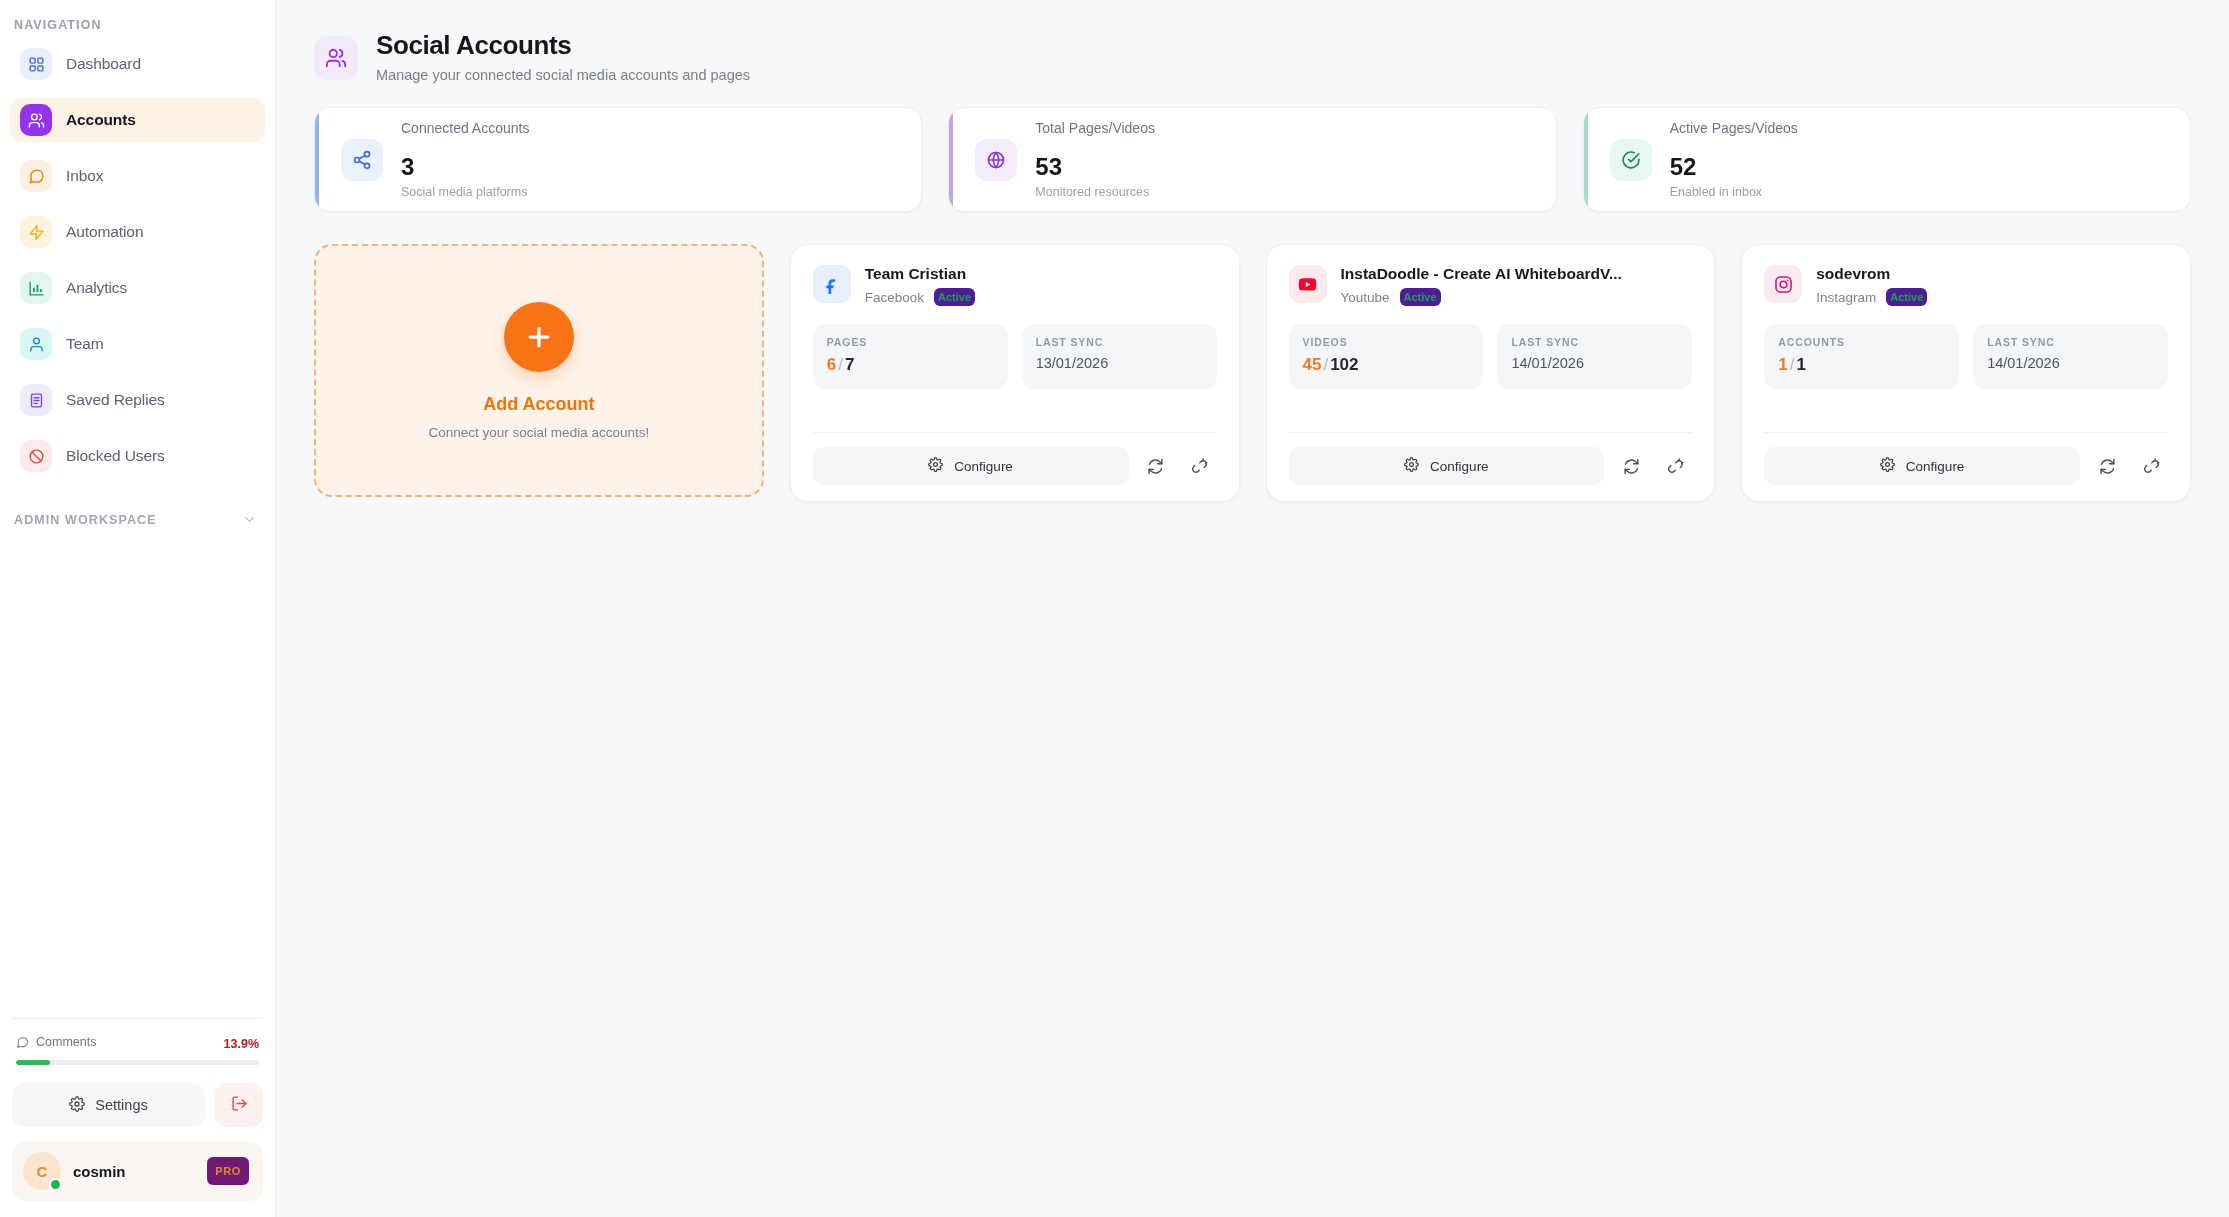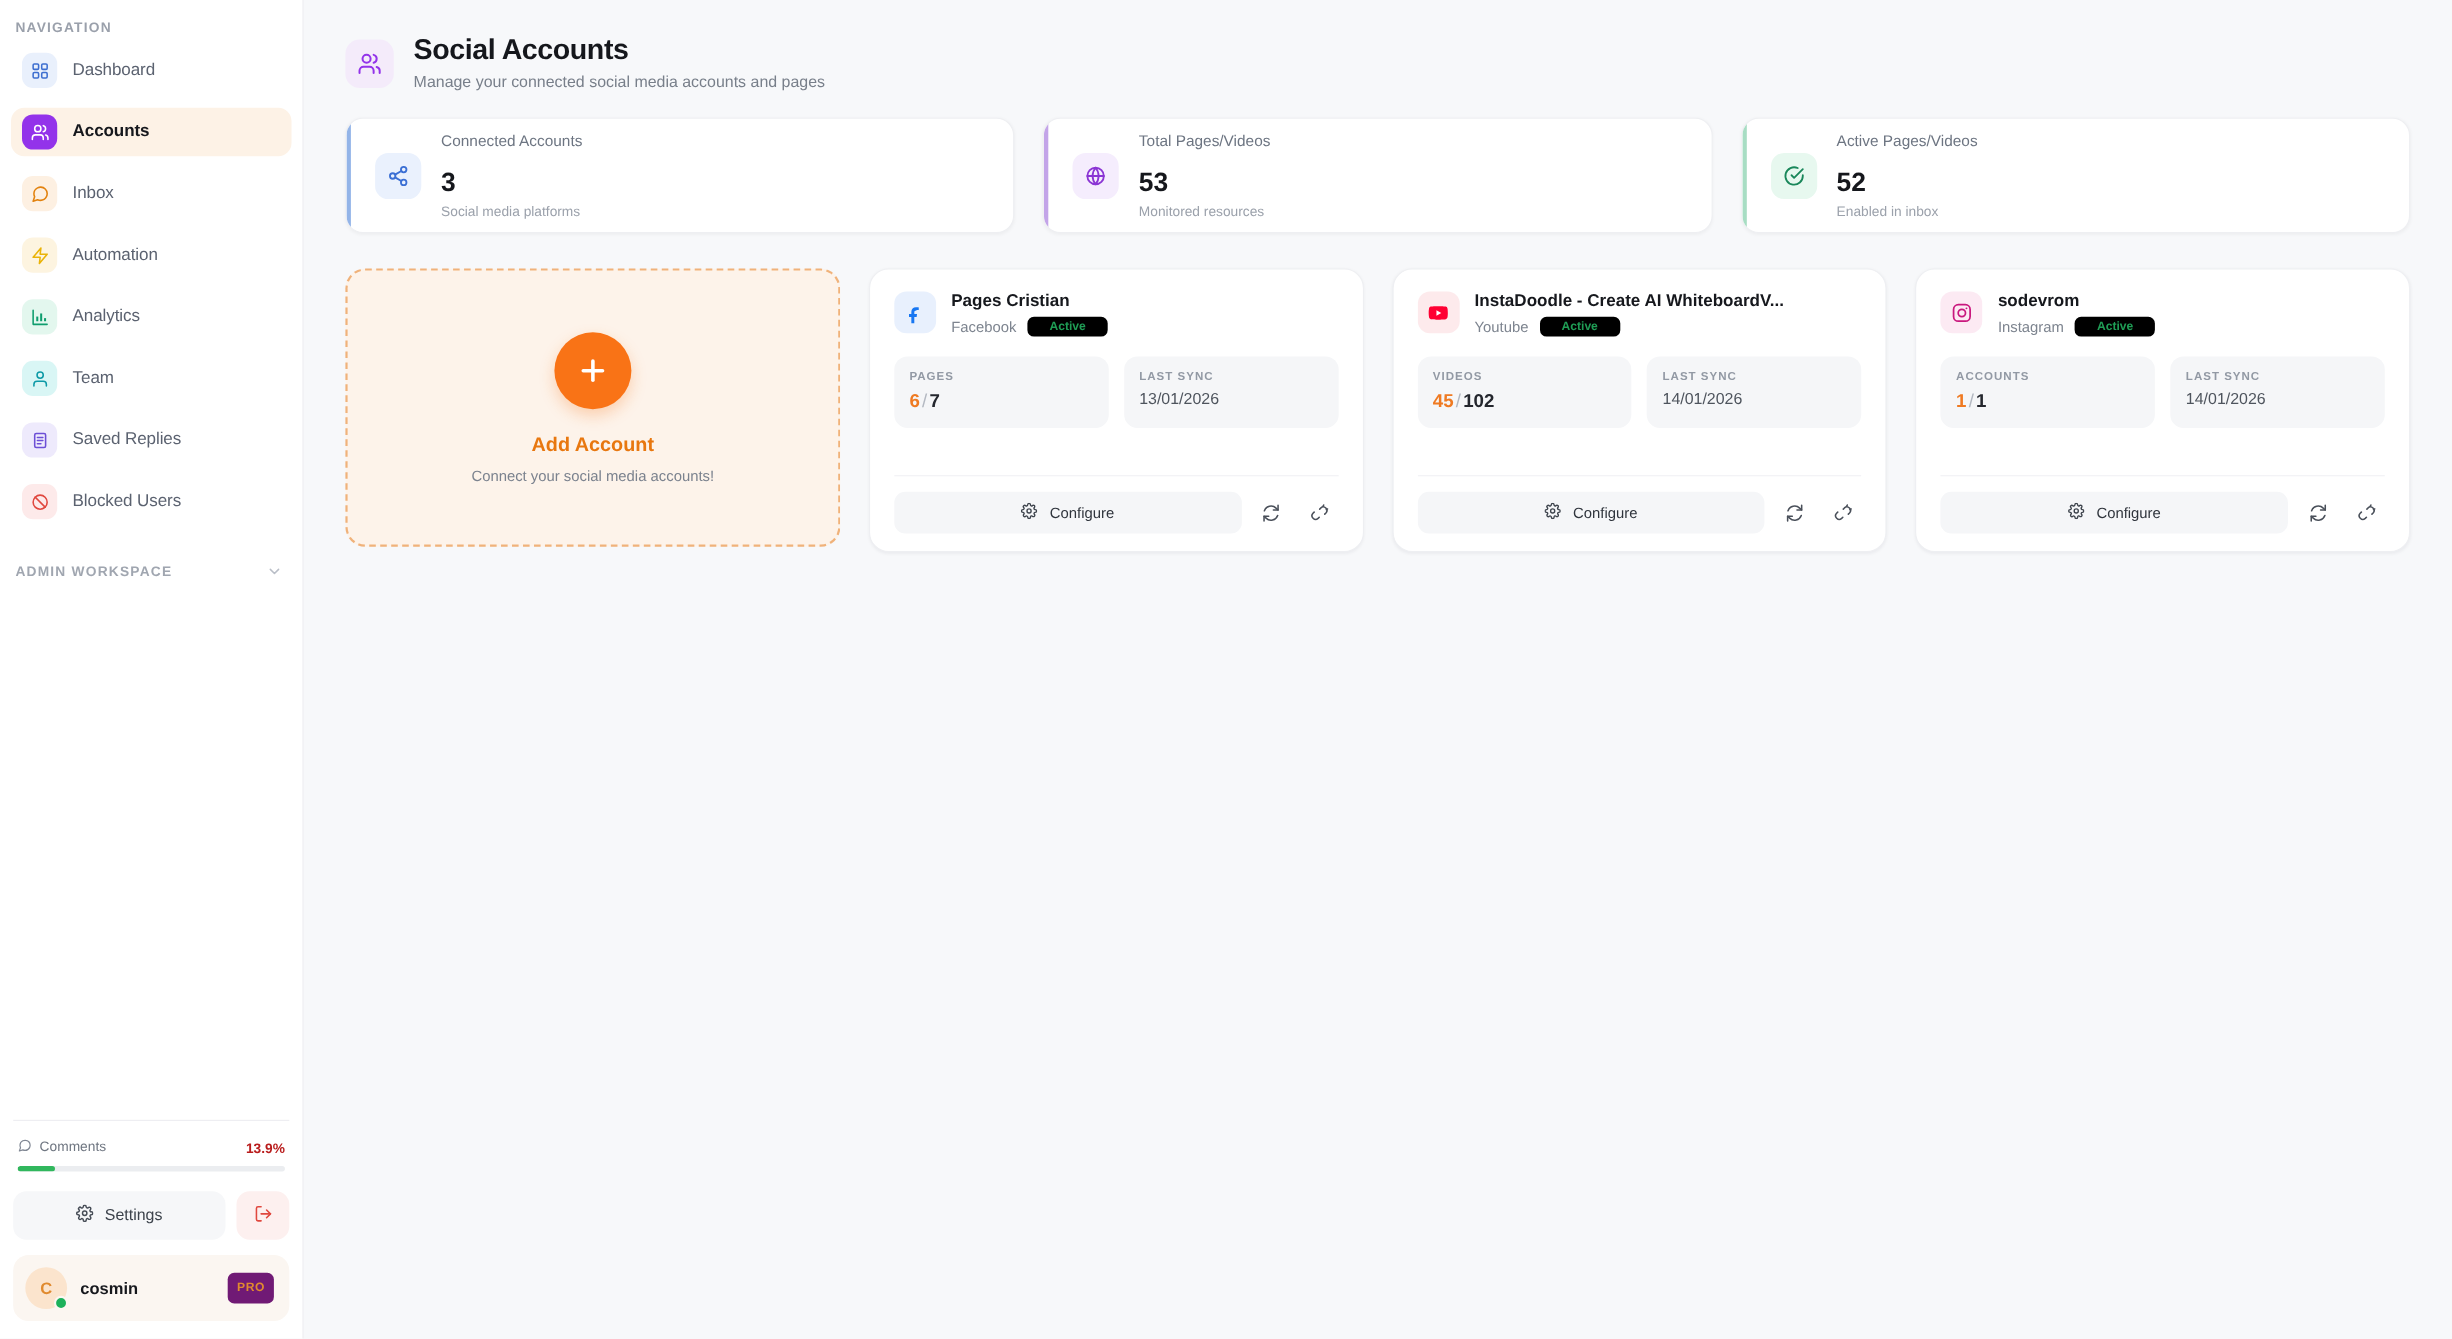--- a/index.html
+++ b/index.html
@@ -177,21 +177,21 @@
   }
   .acc-avatar svg { width: 19px; height: 19px; }
   .acc-name {
     font-size: 15.5px; font-weight: 700; color: #16181d;
     white-space: nowrap; overflow: hidden; text-overflow: ellipsis; max-width: 285px;
   }
   .acc-meta { display: flex; align-items: center; gap: 10px; margin-top: 5px; }
   .acc-platform { font-size: 13.5px; color: #7d848f; }
   .badge-active {
     font-size: 11px; font-weight: 700; color: #1f9d55;
-    background: #000000; border-radius: 6px; padding: 3px 20px;
+    background: #4c1d95; border-radius: 6px; padding: 3px 4px;
   }
 
   .acc-stats { display: flex; gap: 14px; }
   .acc-stat {
     flex: 1 1 0; background: #f5f6f8; border-radius: 12px;
     padding: 12px 14px 14px 14px; min-width: 0;
   }
   .acc-stat-label {
     font-size: 10.5px; font-weight: 700; letter-spacing: 0.9px;
     color: #9299a4; text-transform: uppercase; margin-bottom: 7px;
@@ -468,21 +468,21 @@
 
       <div class="acc-col">
         <div class="acc-card">
           <div class="acc-head">
             <span class="acc-avatar" style="background:#e8f0fd">
               <svg viewBox="0 0 24 24" fill="#1877f2">
                 <path d="M14.5 8.5h2.2V5.6c-.4-.05-1.7-.18-3.2-.18-3.2 0-5.3 1.95-5.3 5.5v2.4H5.5v3.3h2.7V24h3.4v-7.4h2.7l.42-3.3h-3.1v-2.1c0-.96.26-1.6 1.88-1.6z"></path>
               </svg>
             </span>
             <div>
-              <div class="acc-name">Pages Cristian</div>
+              <div class="acc-name">Team Cristian</div>
               <div class="acc-meta">
                 <span class="acc-platform">Facebook</span>
                 <span class="badge-active">Active</span>
               </div>
             </div>
           </div>
 
           <div class="acc-stats">
             <div class="acc-stat">
               <div class="acc-stat-label">PAGES</div>

